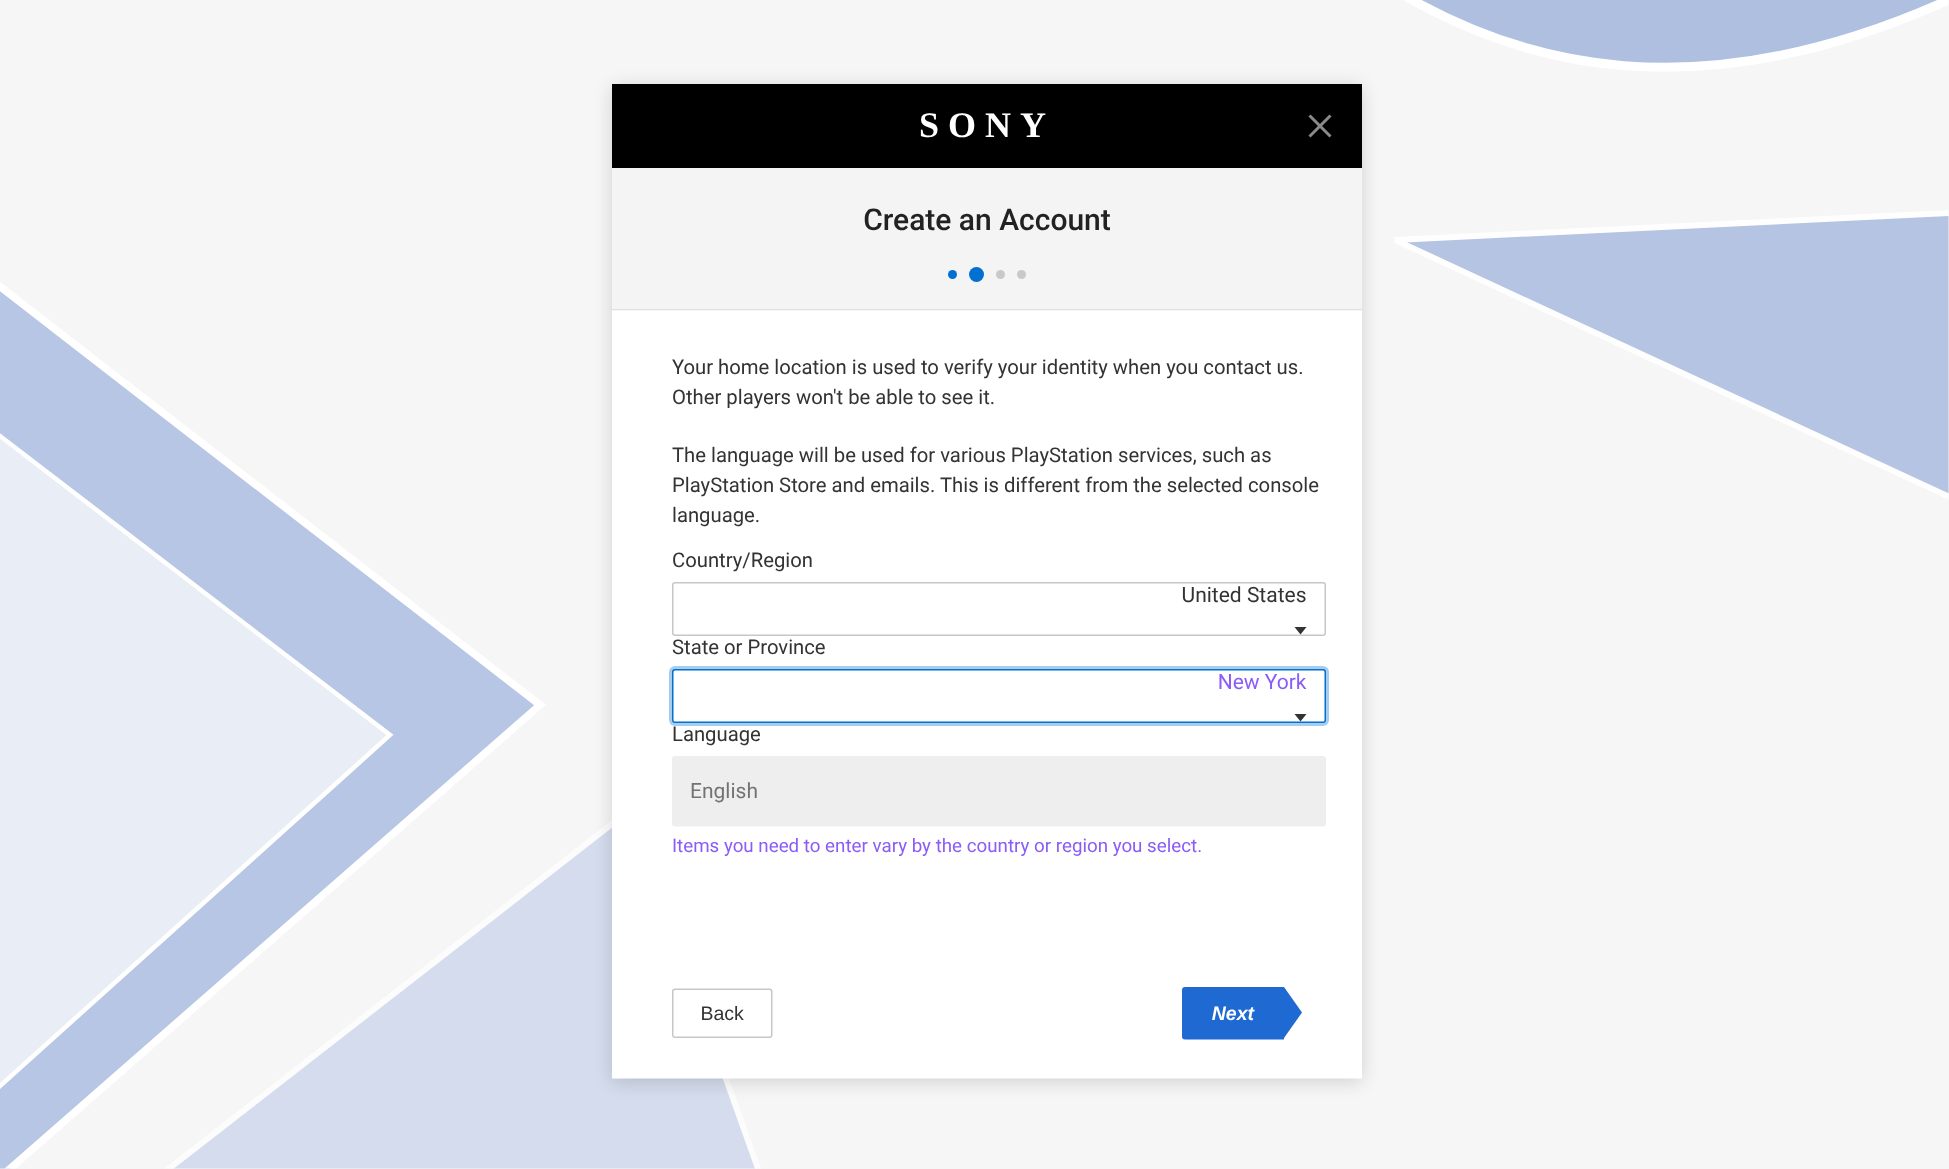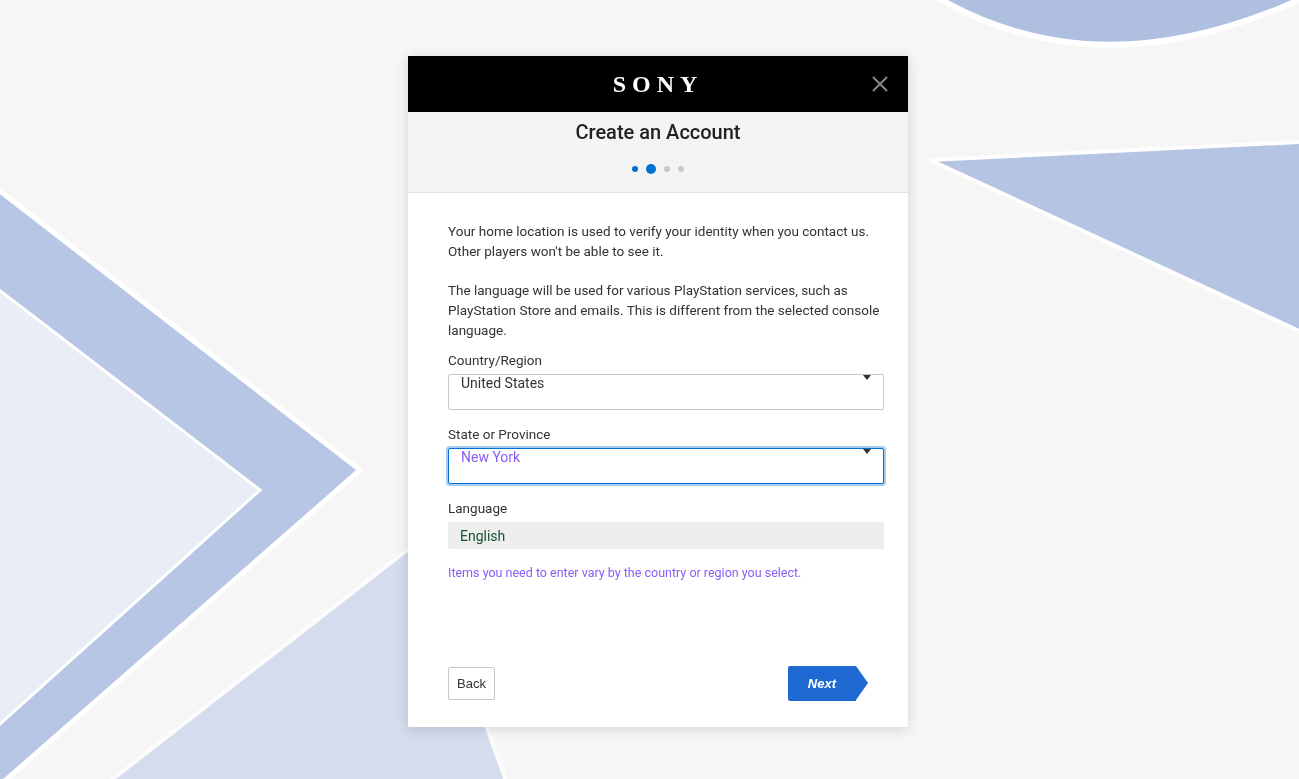--- a/index.html
+++ b/index.html
@@ -56,21 +56,21 @@
       transform: translateY(-50%);
       width: 20px;
       height: 20px;
       cursor: pointer;
       color: #8a8a8a;
     }
     .close-icon svg { display:block; }
     .title-area {
       background: #f4f4f4;
       border-bottom: 1px solid #e0e0e0;
-      padding: 8px 20px 18px;
+      padding: 22px 20px 18px;
       text-align: center;
     }
     .title-area h1 {
       font-size: 20px;
       font-weight: 500;
       color: #222;
       margin-bottom: 20px;
     }
     .progress-dots {
       display: flex;
@@ -96,38 +96,38 @@
       padding: 28px 24px 28px 40px;
       background: #fff;
     }
     .intro-text {
       font-size: 13.5px;
       color: #333;
       line-height: 1.5;
       margin-bottom: 18px;
     }
     .field {
-      margin-bottom: 16px;
     }
     .field-label {
       font-size: 13.5px;
       color: #333;
       margin-bottom: 6px;
       display: block;
     }
     .select-box {
       position: relative;
       border: 1px solid #c7c7c7;
       background: #fff;
       height: 36px;
       display: flex;
-      align-items: flex-start;
+      align-items: flex-end;
       padding: 0 12px;
       cursor: pointer;
       border-radius: 2px;
+      flex-direction: column;
     }
     .select-box.focused {
       border: 1px solid #0070d1;
       box-shadow: 0 0 0 2px rgba(0,112,209,0.35);
     }
     .select-box .value {
       font-size: 14px;
       color: #333;
       flex: 1;
     }
@@ -137,46 +137,46 @@
     }
     .caret {
       width: 0;
       height: 0;
       border-left: 4px solid transparent;
       border-right: 4px solid transparent;
       border-top: 5px solid #333;
     }
     .readonly-box {
       background: #eeeeee;
-      height: 27px;
+      height: 47px;
       display: flex;
       align-items: center;
       padding: 0 12px;
       font-size: 14px;
-      color: #14532d;
+      color: #737373;
       border-radius: 2px;
     }
     .hint-text {
       font-size: 12.5px;
       color: #8b5cf6;
       margin-top: 6px;
     }
     .footer {
       padding: 0 40px 26px 40px;
       display: flex;
       justify-content: space-between;
       align-items: center;
       margin-top: 58px;
     }
     .btn-back {
       border: 1px solid #c7c7c7;
       background: #fff;
       color: #333;
       font-size: 13px;
-      padding: 8px 8px;
+      padding: 8px 18px;
       cursor: pointer;
       border-radius: 2px;
     }
     .btn-next {
       background: #1e69d2;
       color: #fff;
       font-size: 13px;
       font-weight: 600;
       border: none;
       padding: 10px 20px;

